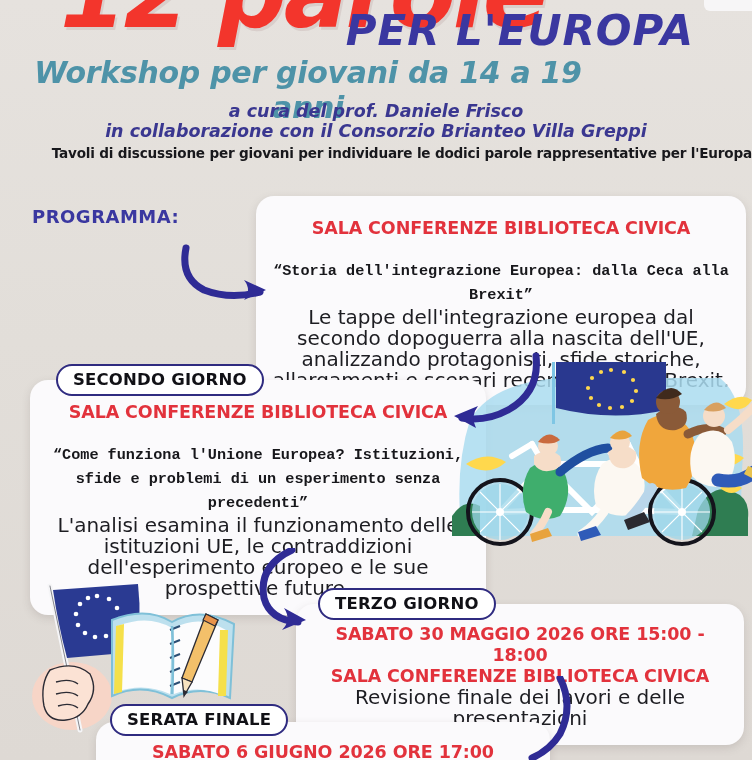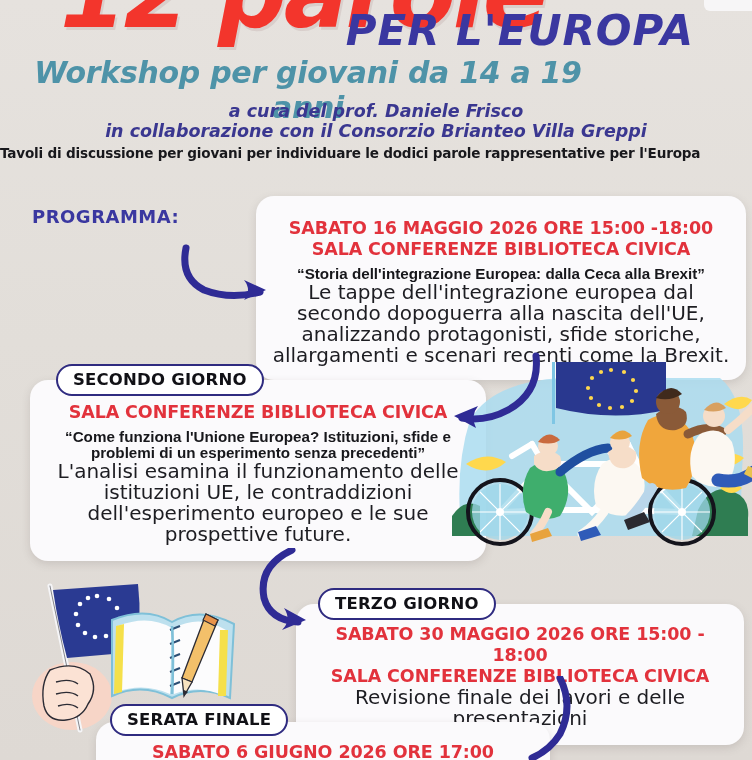--- a/index.html
+++ b/index.html
@@ -80,21 +80,21 @@
     font-family: "DejaVu Sans", sans-serif;
     font-style: italic;
     font-weight: bold;
     font-size: 17.5px;
     line-height: 20px;
   }
   .tagline {
     position: absolute;
     top: 145px;
     width: 752px;
-    text-align: left;
+    text-align: right;
     color: #18181c;
     font-family: "DejaVu Sans", sans-serif;
     font-weight: bold;
     font-size: 13.6px;
     letter-spacing: -0.2px;
   }
 
   
   .programma {
     position: absolute;
@@ -132,26 +132,26 @@
     color: #e2323c;
     font-family: "DejaVu Sans", sans-serif;
     font-weight: bold;
     font-size: 17.5px;
     line-height: 21px;
     text-align: center;
     letter-spacing: -0.1px;
   }
   .card-quote {
     color: #17171b;
-    font-family: Liberation Sans, sans-serif;
+    font-family: Liberation Mono, monospace;
     font-weight: bold;
     font-size: 15.2px;
-    line-height: 16px;
-    text-align: center;
-    margin-top: 6px;
+    line-height: 24px;
+    text-align: center;
+    margin-top: 20px;
   }
   .card-body {
     color: #1d1d22;
     font-family: "DejaVu Sans", sans-serif;
     font-size: 20px;
     line-height: 21px;
     text-align: center;
   }
 
   
@@ -393,21 +393,20 @@
   </div>
 
   <div class="arrow" id="arrow-4">
     <svg width="64" height="84" viewBox="0 0 64 84" xmlns="http://www.w3.org/2000/svg">
       <path d="M44 2 Q58 30 44 58 Q34 74 16 82" stroke="#2f2b95" stroke-width="7" fill="none" stroke-linecap="round"></path>
     </svg>
   </div>
 
   <div class="card" id="card-1">
     <div class="card-date">
-      <div>SABATO 16 MAGGIO 2026 ORE 15:00 -18:00</div>
       <div>SALA CONFERENZE BIBLIOTECA CIVICA</div>
     </div>
     <div class="card-quote">“Storia dell'integrazione Europea: dalla Ceca alla Brexit”</div>
     <div class="card-body">Le tappe dell'integrazione europea dal secondo dopoguerra alla nascita dell'UE, analizzando protagonisti, sfide storiche, allargamenti e scenari recenti come la Brexit.</div>
   </div>
 
   <div class="badge" id="badge-2">SECONDO GIORNO</div>
   <div class="card" id="card-2">
     <div class="card-date">
       <div>SALA CONFERENZE BIBLIOTECA CIVICA</div>

